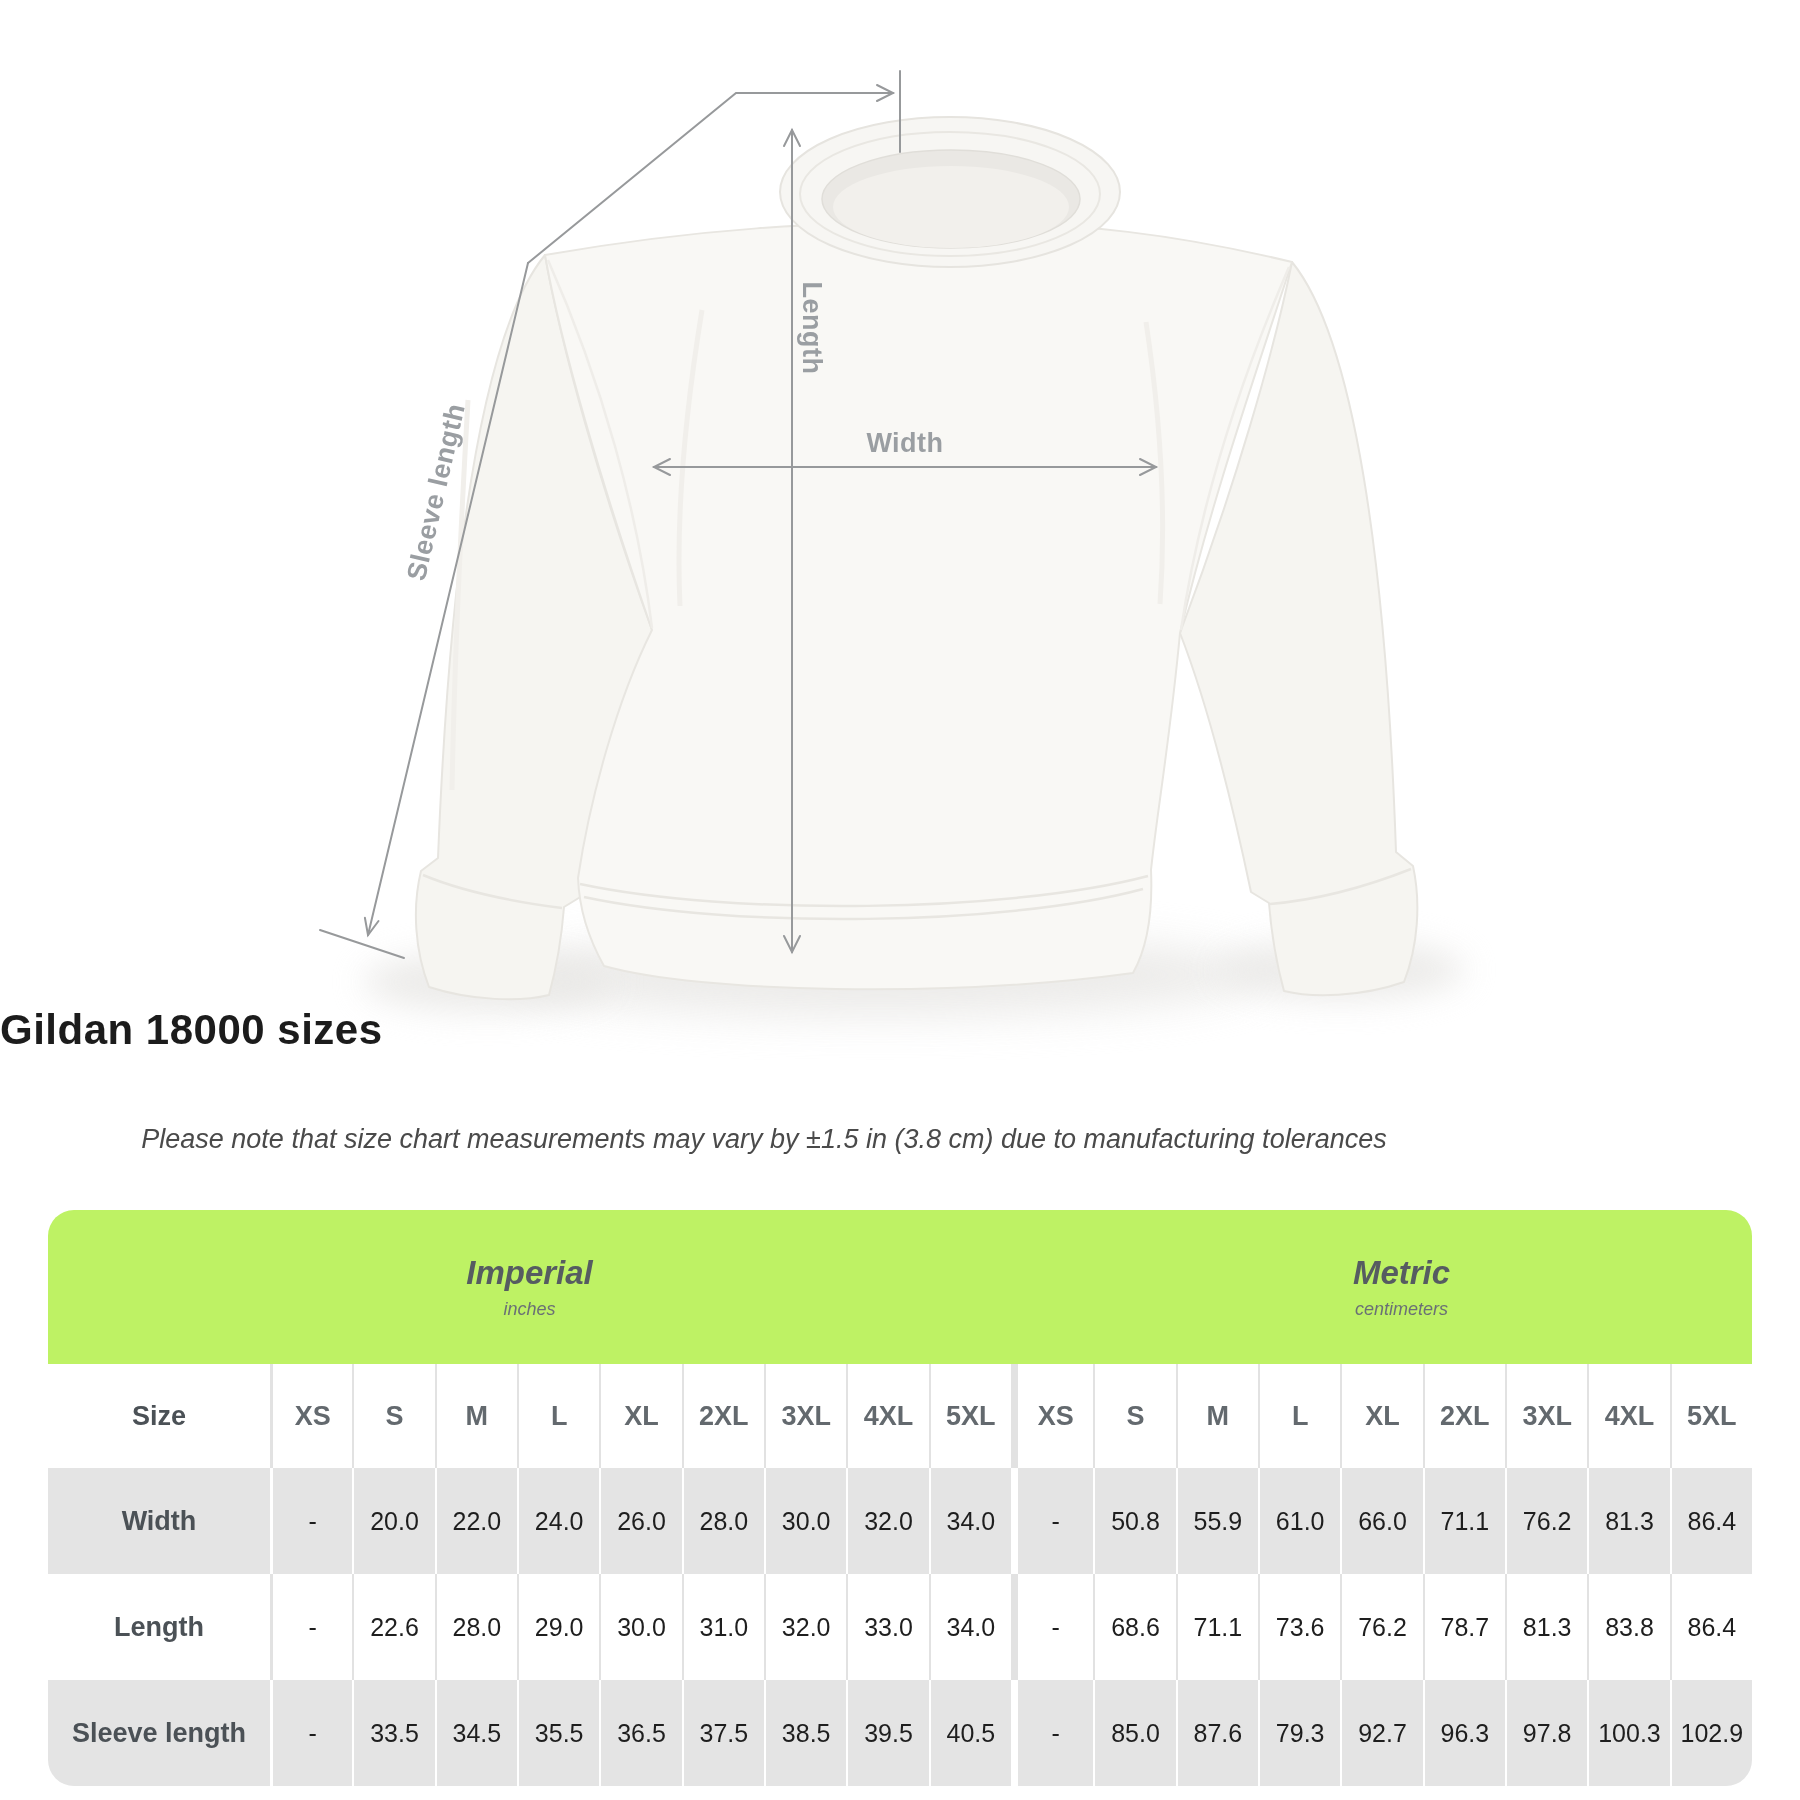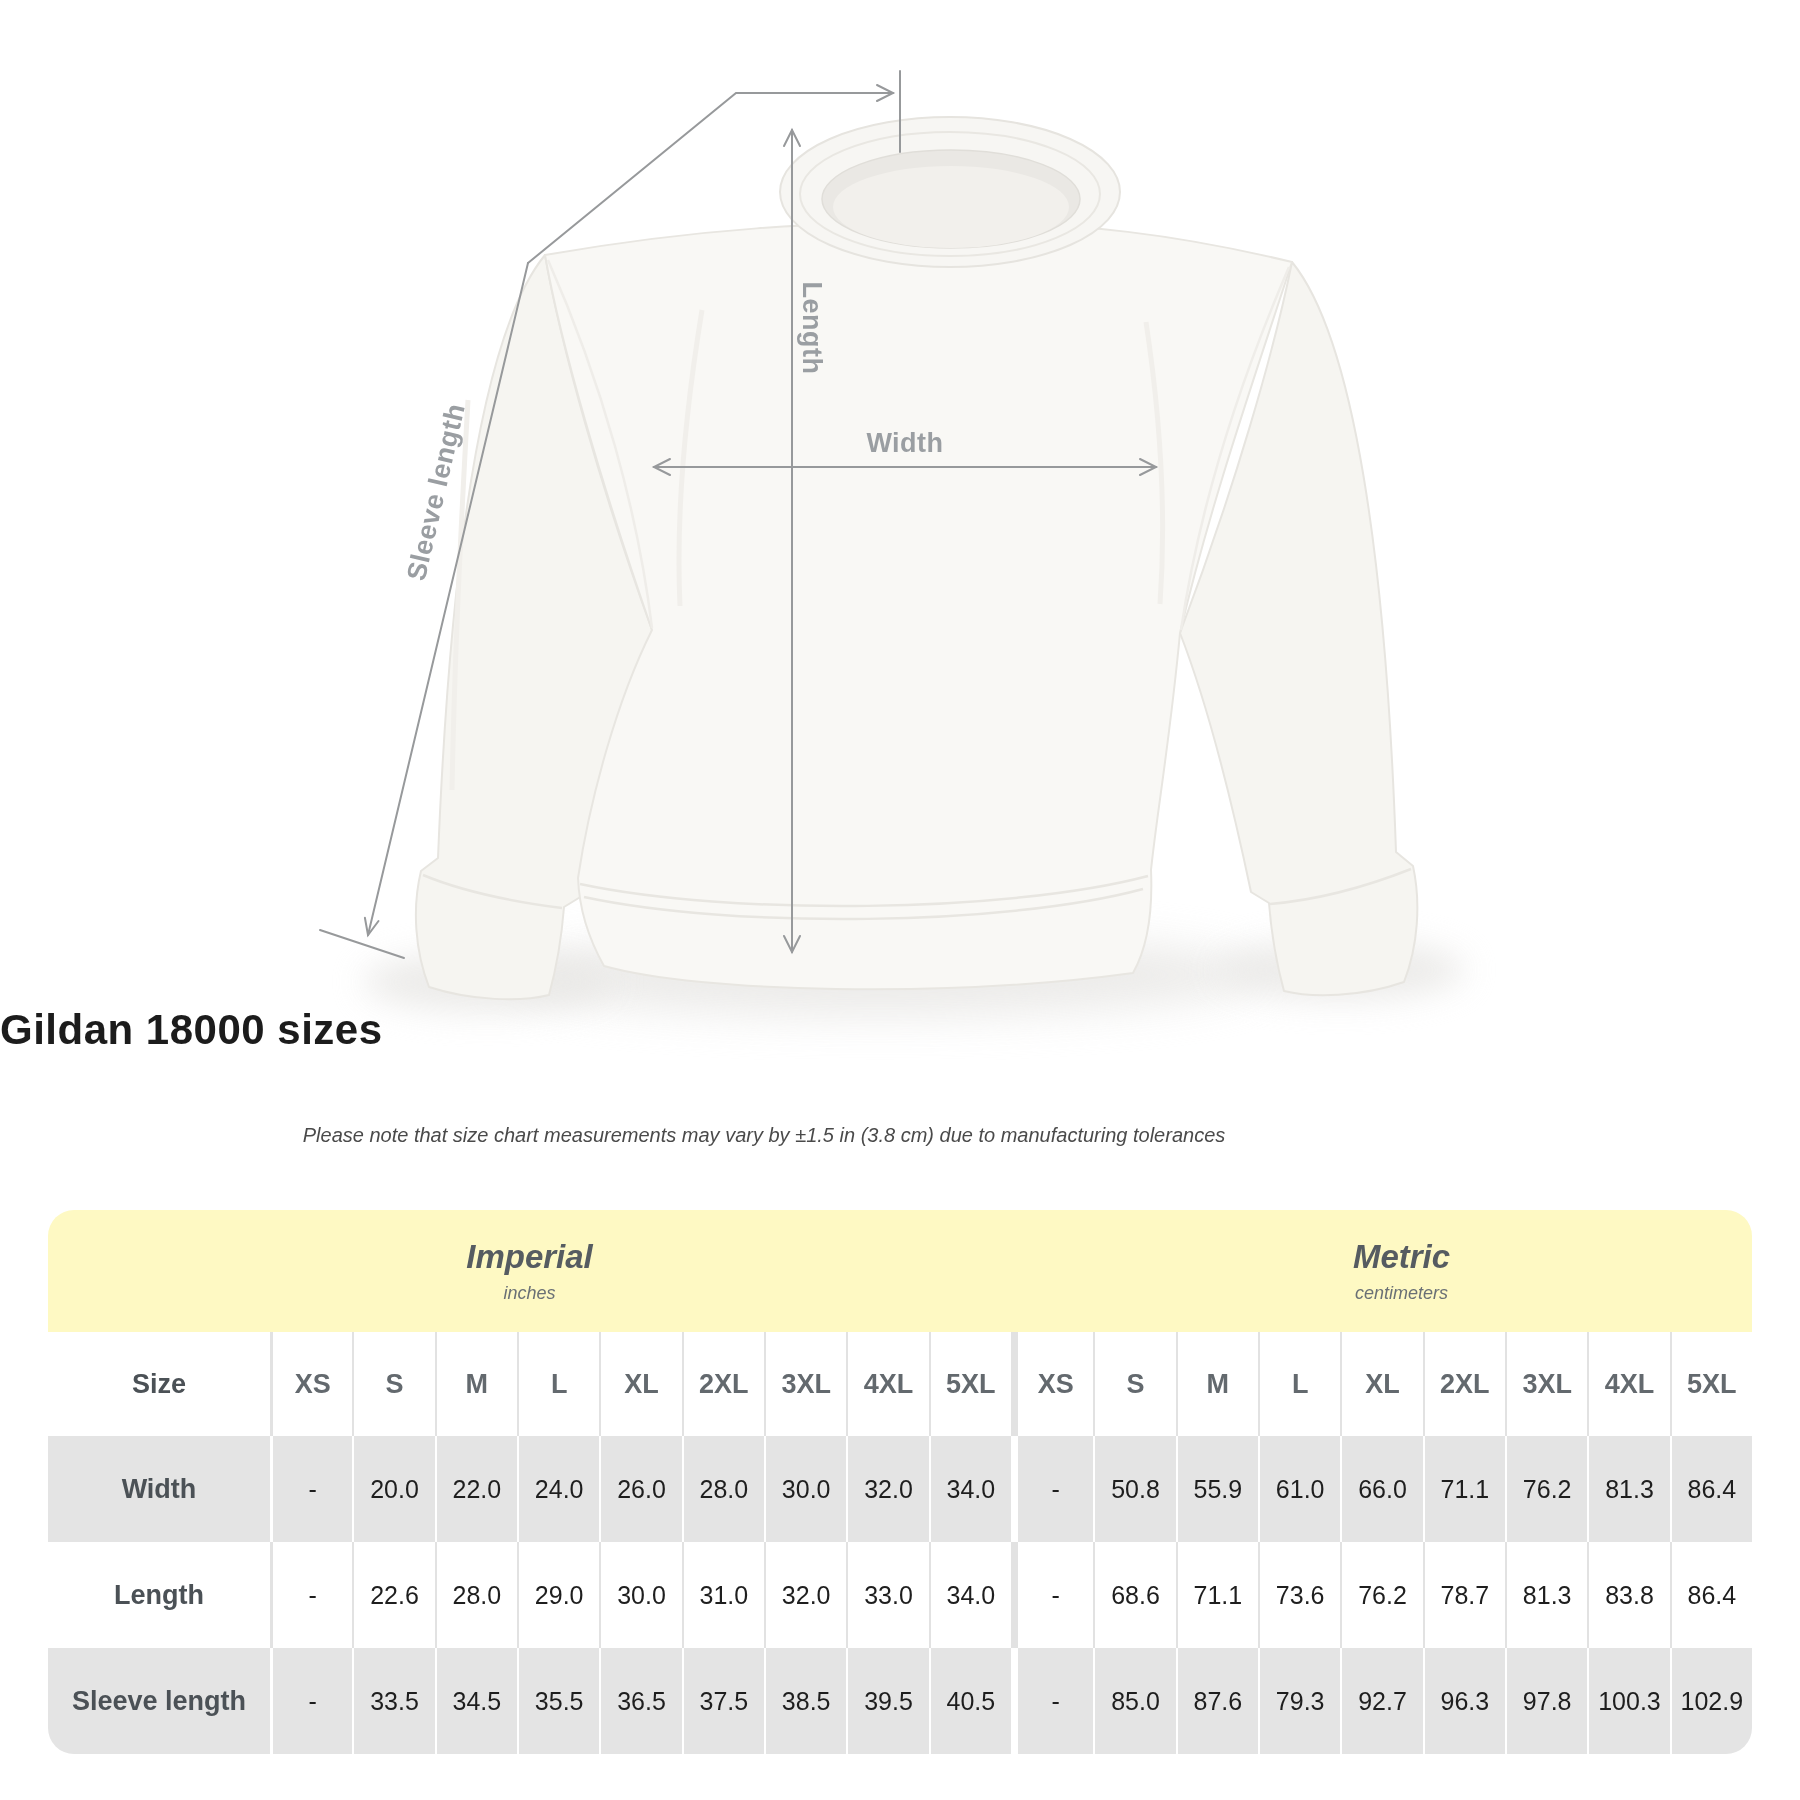--- a/index.html
+++ b/index.html
@@ -8,27 +8,27 @@
     font-family:"Liberation Sans","DejaVu Sans",sans-serif;
   }
   .abs{position:absolute;}
   
   .title{
     top:1006px;left:0;width:1800px;
     font-size:42px;font-weight:700;color:#1c1c1c;letter-spacing:.5px;
   }
   .note{
     top:1124px;left:0;width:1528px;text-align:center;
-    font-size:20px;font-style:italic;color:#4a4a4a;
+    font-size:27px;font-style:italic;color:#4a4a4a;
   }
   
   .size-table{
     top:1210px;left:48px;width:1704px;border-radius:26px;overflow:hidden;background:#fff;
   }
-  .band{display:grid;grid-template-columns:963px 1fr;height:122px;background:#fef9c3;gap:40px;}
+  .band{display:grid;grid-template-columns:963px 1fr;height:154px;background:#bef264;gap:40px;}
   .grp{display:flex;flex-direction:column;align-items:center;justify-content:center;gap:7px;}
   .gname{font-weight:700;font-style:italic;font-size:33px;color:#565c61;}
   .gunit{font-style:italic;font-size:18px;color:#6a7075;}
   .trow{display:grid;grid-template-columns:222px repeat(18,1fr);height:106px;}
   .header-row{height:104px;}
   .c{display:flex;align-items:center;justify-content:center;font-size:25px;color:#1e1e1e;
      border-left:2px solid transparent;white-space:nowrap;}
   .white{background:#ffffff;}
   .gray{background:#e4e4e4;}
   .white .c{border-color:#e2e2e2;}

